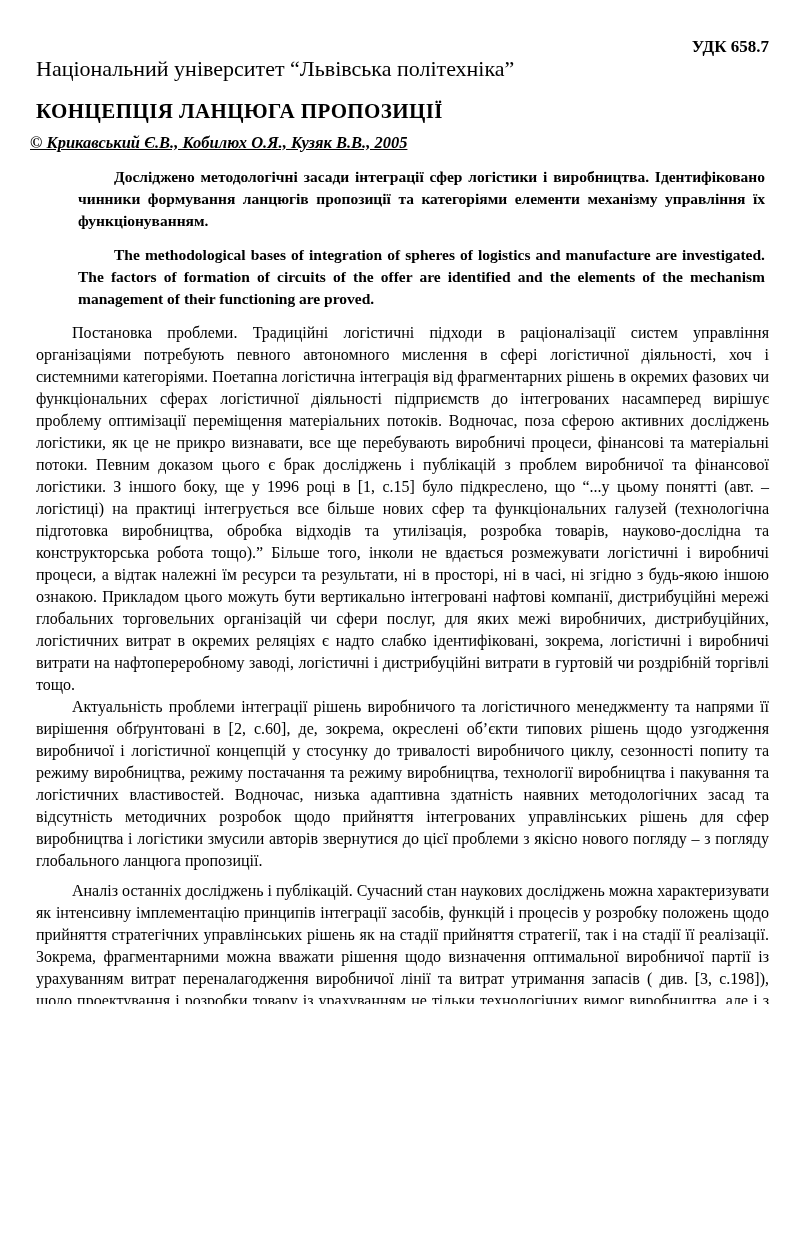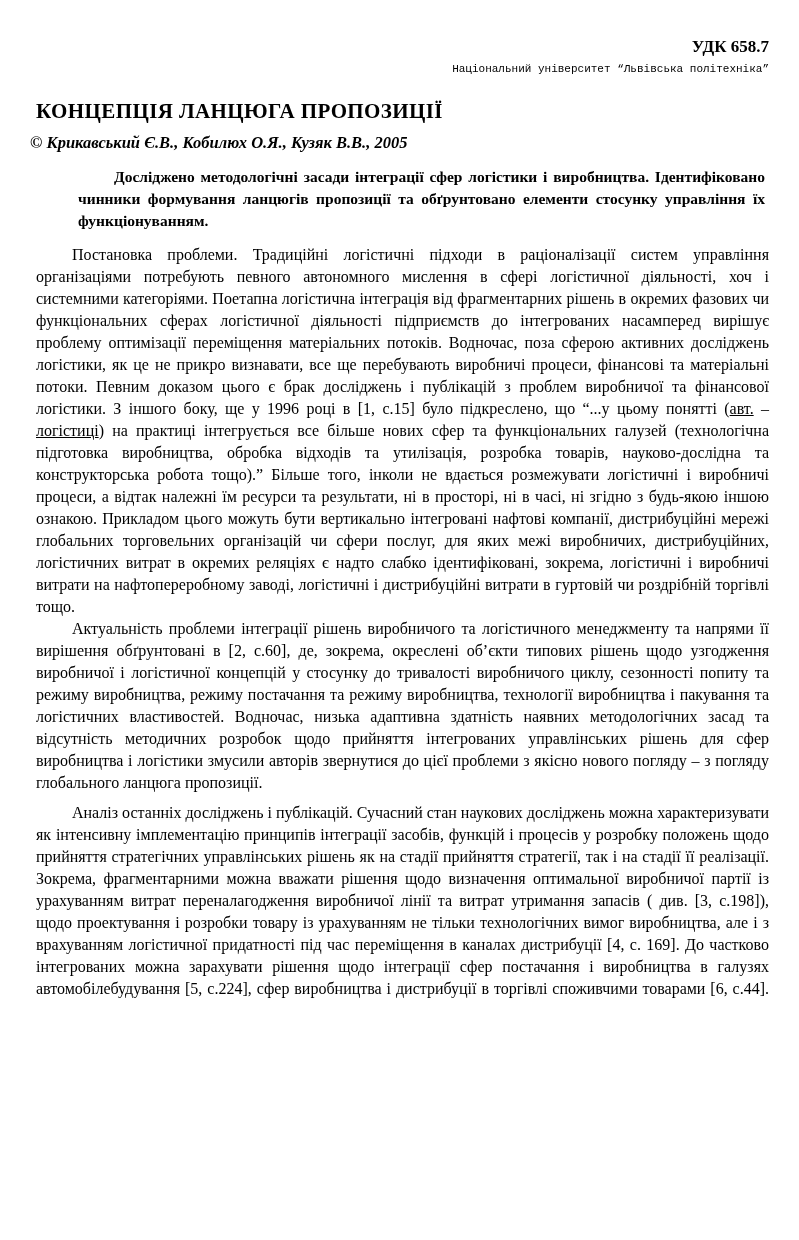--- a/index.html
+++ b/index.html
@@ -25,39 +25,38 @@
     line-height: 22px;
   }
   .authors {
     text-align: right;
     font-weight: bold;
     font-size: 17px;
     line-height: 22px;
     margin-top: 8px;
   }
   .affiliation {
-    text-align: right;
-    font-size: 11px;
+    font-size: 22px;
     line-height: 22px;
-    font-family: Liberation Mono, monospace;
   }
   .title {
     text-align: left;
     font-size: 21px;
     font-weight: bold;
     line-height: 26px;
     letter-spacing: 0.4px;
     margin: 18px 0 0 0;
   }
   .copyright {
     font-style: italic;
     font-weight: bold;
     font-size: 16.5px;
     line-height: 22px;
     margin: 8px 0 0 -6px;
+    text-decoration: underline;
   }
   .abstract {
     font-weight: bold;
     font-size: 15.5px;
     line-height: 22px;
     text-align: justify;
     text-indent: 36px;
     margin: 12px 4px 0 42px;
   }
   .body-p {
@@ -70,21 +69,20 @@
   .first-body {
     margin-top: 12px;
   }
   .gap-before {
     margin-top: 8px;
   }
   .run-head {
     font-weight: normal;
   }
   .u {
-    text-decoration: underline;
   }
   .pageno {
     position: absolute;
     left: 12px;
     right: 0;
     top: 1160px;
     text-align: left;
     font-size: 17px;
     line-height: 22px;
   }
@@ -96,22 +94,23 @@
 
   <div class="udc">УДК 658.7</div>
 
 
   <div class="affiliation">Національний університет “Львівська політехніка”</div>
 
   <h1 class="title">КОНЦЕПЦІЯ ЛАНЦЮГА ПРОПОЗИЦІЇ</h1>
 
   <div class="copyright">© Крикавський Є.В., Кобилюх О.Я., Кузяк В.В., 2005</div>
 
-  <p class="abstract">Досліджено методологічні засади інтеграції сфер логістики і виробництва. Ідентифіковано чинники формування ланцюгів пропозиції та обґрунтовано елементи стосунку управління їх функціонуванням.</p>
+  <p class="abstract">Досліджено методологічні засади інтеграції сфер логістики і виробництва. Ідентифіковано чинники формування ланцюгів пропозиції та категоріями елементи механізму управління їх функціонуванням.</p>
 
+  <p class="abstract">The methodological bases of integration of spheres of logistics and manufacture are investigated. The factors of formation of circuits of the offer are identified and the elements of the mechanism management of their functioning are proved.</p>
 
   <p class="body-p first-body"><b class="run-head">Постановка проблеми.</b><span> Традиційні логістичні підходи в раціоналізації систем управління організаціями потребують певного автономного мислення в сфері логістичної діяльності, хоч і системними категоріями. Поетапна логістична інтеграція від фрагментарних рішень в окремих фазових чи функціональних сферах логістичної діяльності підприємств до інтегрованих насамперед вирішує проблему оптимізації переміщення матеріальних потоків. Водночас, поза сферою активних досліджень логістики, як це не прикро визнавати, все ще перебувають виробничі процеси, фінансові та матеріальні потоки. Певним доказом цього є брак досліджень і публікацій з проблем виробничої та фінансової логістики. З іншого боку, ще у 1996 році в [1, с.15] було підкреслено, що “...у цьому понятті (</span><span class="u">авт.</span><span> – </span><span class="u">логістиці</span><span>) на практиці інтегрується все більше нових сфер та функціональних галузей (технологічна підготовка виробництва, обробка відходів та утилізація, розробка товарів, науково-дослідна та конструкторська робота тощо).” Більше того, інколи не вдається розмежувати логістичні і виробничі процеси, а відтак належні їм ресурси та результати, ні в просторі, ні в часі, ні згідно з будь-якою іншою ознакою. Прикладом цього можуть бути вертикально інтегровані нафтові компанії, дистрибуційні мережі глобальних торговельних організацій чи сфери послуг, для яких межі виробничих, дистрибуційних, логістичних витрат в окремих реляціях є надто слабко ідентифіковані, зокрема, логістичні і виробничі витрати на нафтопереробному заводі, логістичні і дистрибуційні витрати в гуртовій чи роздрібній торгівлі тощо.</span></p>
 
   <p class="body-p">Актуальність проблеми інтеграції рішень виробничого та логістичного менеджменту та напрями її вирішення обґрунтовані в [2, с.60], де, зокрема, окреслені об’єкти типових рішень щодо узгодження виробничої і логістичної концепцій у стосунку до тривалості виробничого циклу, сезонності попиту та режиму виробництва, режиму постачання та режиму виробництва, технології виробництва і пакування та логістичних властивостей. Водночас, низька адаптивна здатність наявних методологічних засад та відсутність методичних розробок щодо прийняття інтегрованих управлінських рішень для сфер виробництва і логістики змусили авторів звернутися до цієї проблеми з якісно нового погляду – з погляду глобального ланцюга пропозиції.</p>
 
   <p class="body-p gap-before"><b class="run-head">Аналіз останніх досліджень і публікацій.</b><span> Сучасний стан наукових досліджень можна характеризувати як інтенсивну імплементацію принципів інтеграції засобів, функцій і процесів у розробку положень щодо прийняття стратегічних управлінських рішень як на стадії прийняття стратегії, так і на стадії її реалізації. Зокрема, фрагментарними можна вважати рішення щодо визначення оптимальної виробничої партії із урахуванням витрат переналагодження виробничої лінії та витрат утримання запасів ( див. [3, с.198]), щодо проектування і розробки товару із урахуванням не тільки технологічних вимог виробництва, але і з врахуванням логістичної придатності під час переміщення в каналах дистрибуції [4, с. 169]. До частково інтегрованих можна зарахувати рішення щодо інтеграції сфер постачання і виробництва в галузях автомобілебудування [5, с.224], сфер виробництва і дистрибуції в торгівлі споживчими товарами [6, с.44]. В [6, с.29] автор викладає концепцію повного ланцюга поставок в таких дефініціях:</span></p>
 
   <div class="pageno">594</div>
 
 </div>

